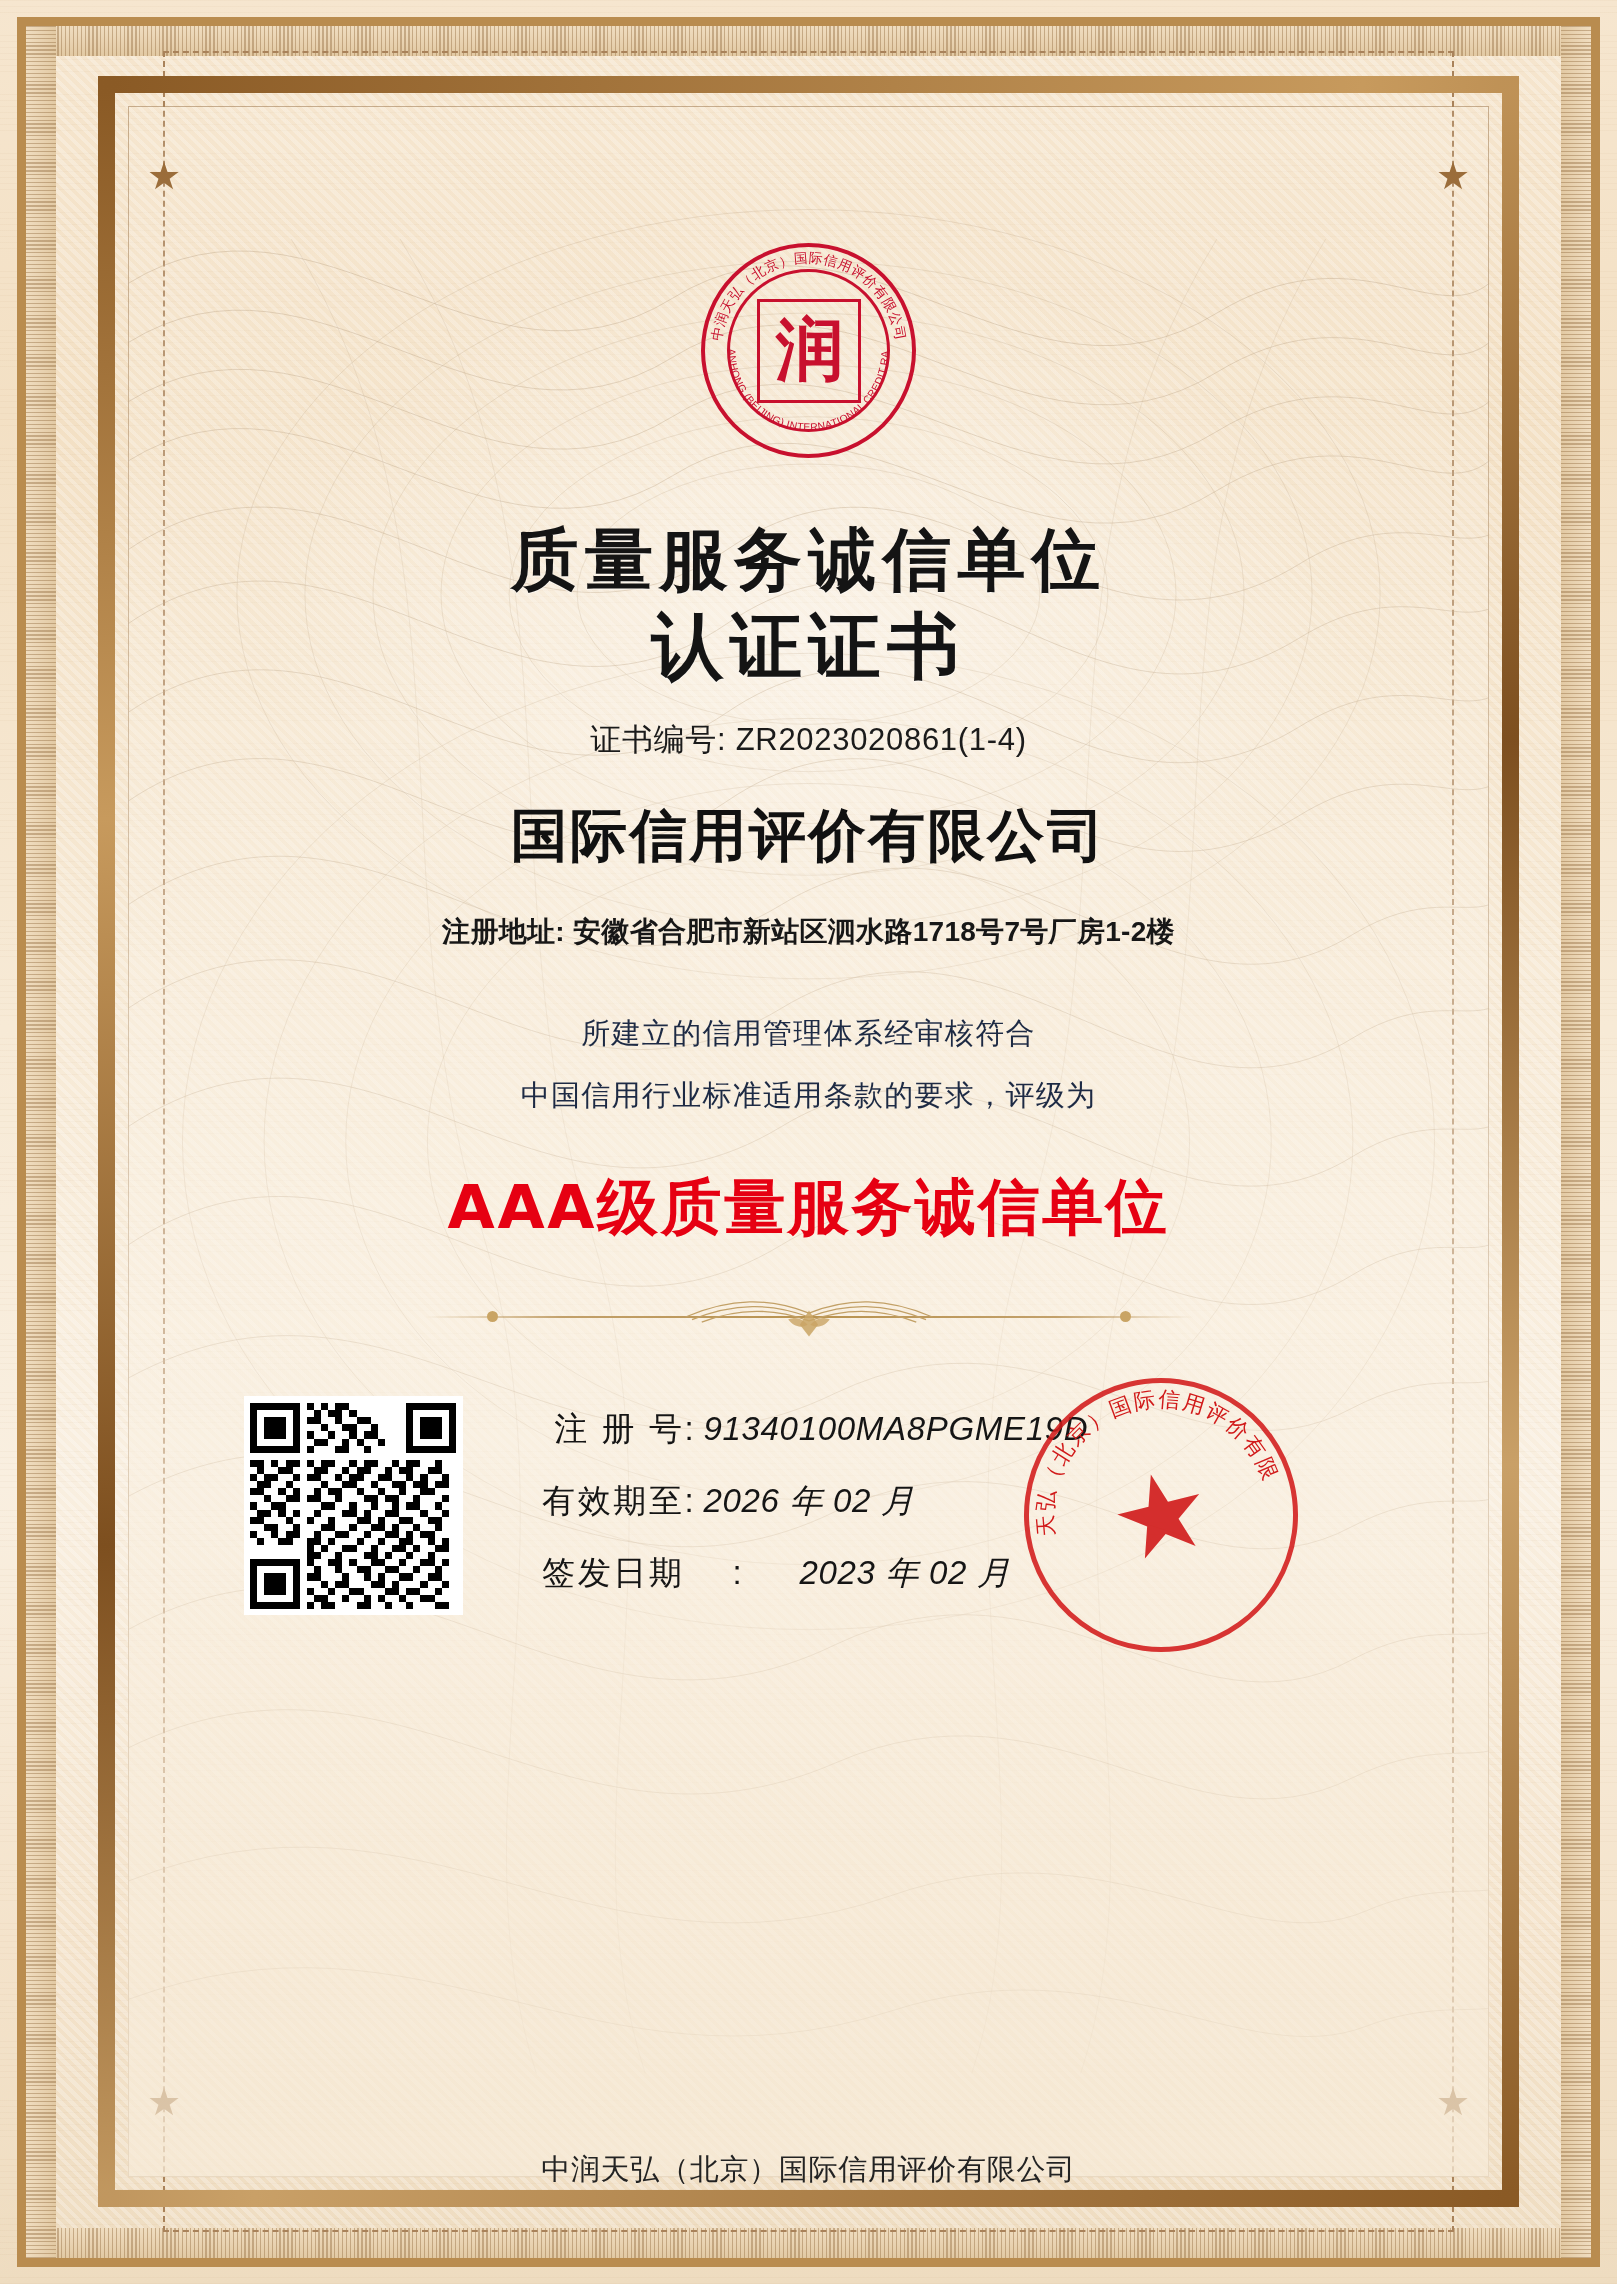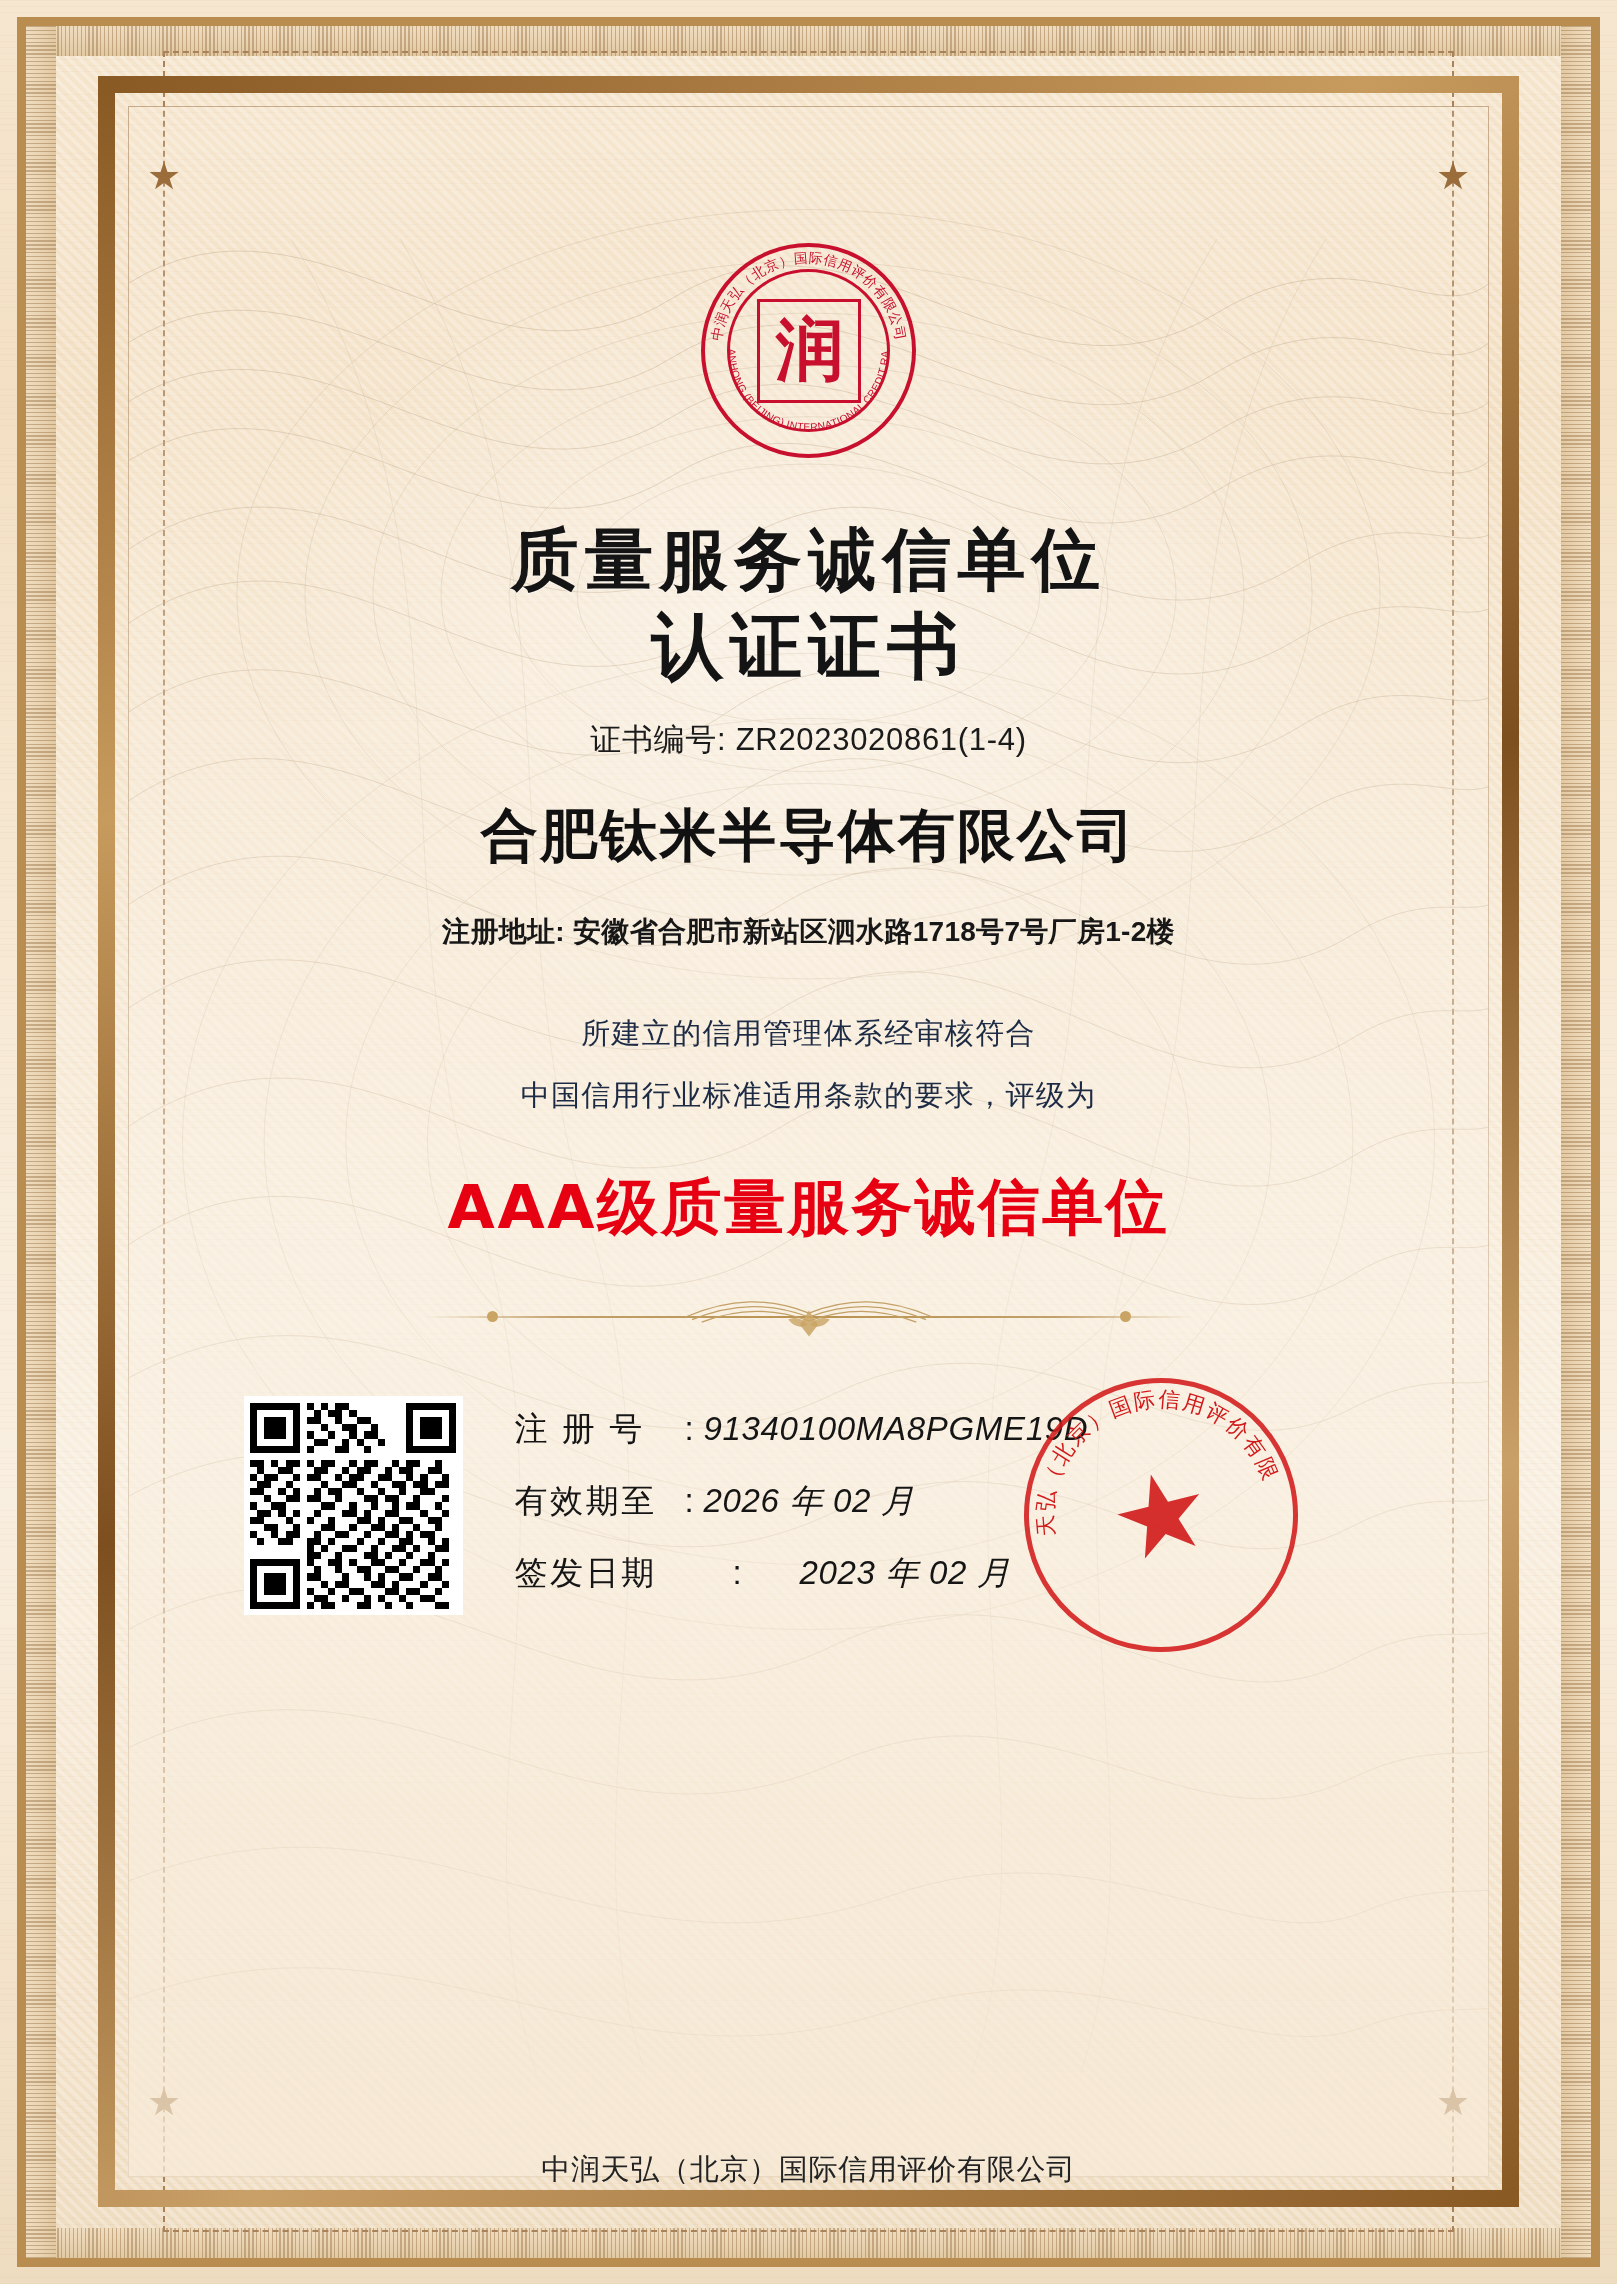--- a/index.html
+++ b/index.html
@@ -263,21 +263,21 @@
     width: 219px; height: 219px;
     background: #ffffff;
     padding: 6.5px;
     box-sizing: border-box;
   }
   .qr svg { display: block; width: 100%; height: 100%; }
 
   .fields {
     position: absolute;
     left: 280px; top: 22px;
-    text-align: left;
+    text-align: right;
   }
   .field-row {
     display: flex;
     align-items: baseline;
     margin-bottom: 27px;
     font-size: 33px;
     color: #151515;
     letter-spacing: 0.7px;
   }
   .field-row:last-child { margin-bottom: 0; gap: 48px; }
@@ -422,21 +422,21 @@
     </div>
 
     <div class="title-main">质量服务诚信单位</div>
     <div class="title-sub">认证证书</div>
 
     <div class="cert-no">
       <span>证书编号:</span>
       <span>ZR2023020861(1-4)</span>
     </div>
 
-    <div class="company">合肥钛米半导体有限公司</div>
+    <div class="company">国际信用评价有限公司</div>
 
     <div class="address">
       <span>注册地址:</span>
       <span>安徽省合肥市新站区泗水路1718号7号厂房1-2楼</span>
     </div>
 
     <div class="body-line">所建立的信用管理体系经审核符合</div>
     <div class="body-line second">中国信用行业标准适用条款的要求，评级为</div>
 
     <div class="grade">AAA级质量服务诚信单位</div>

